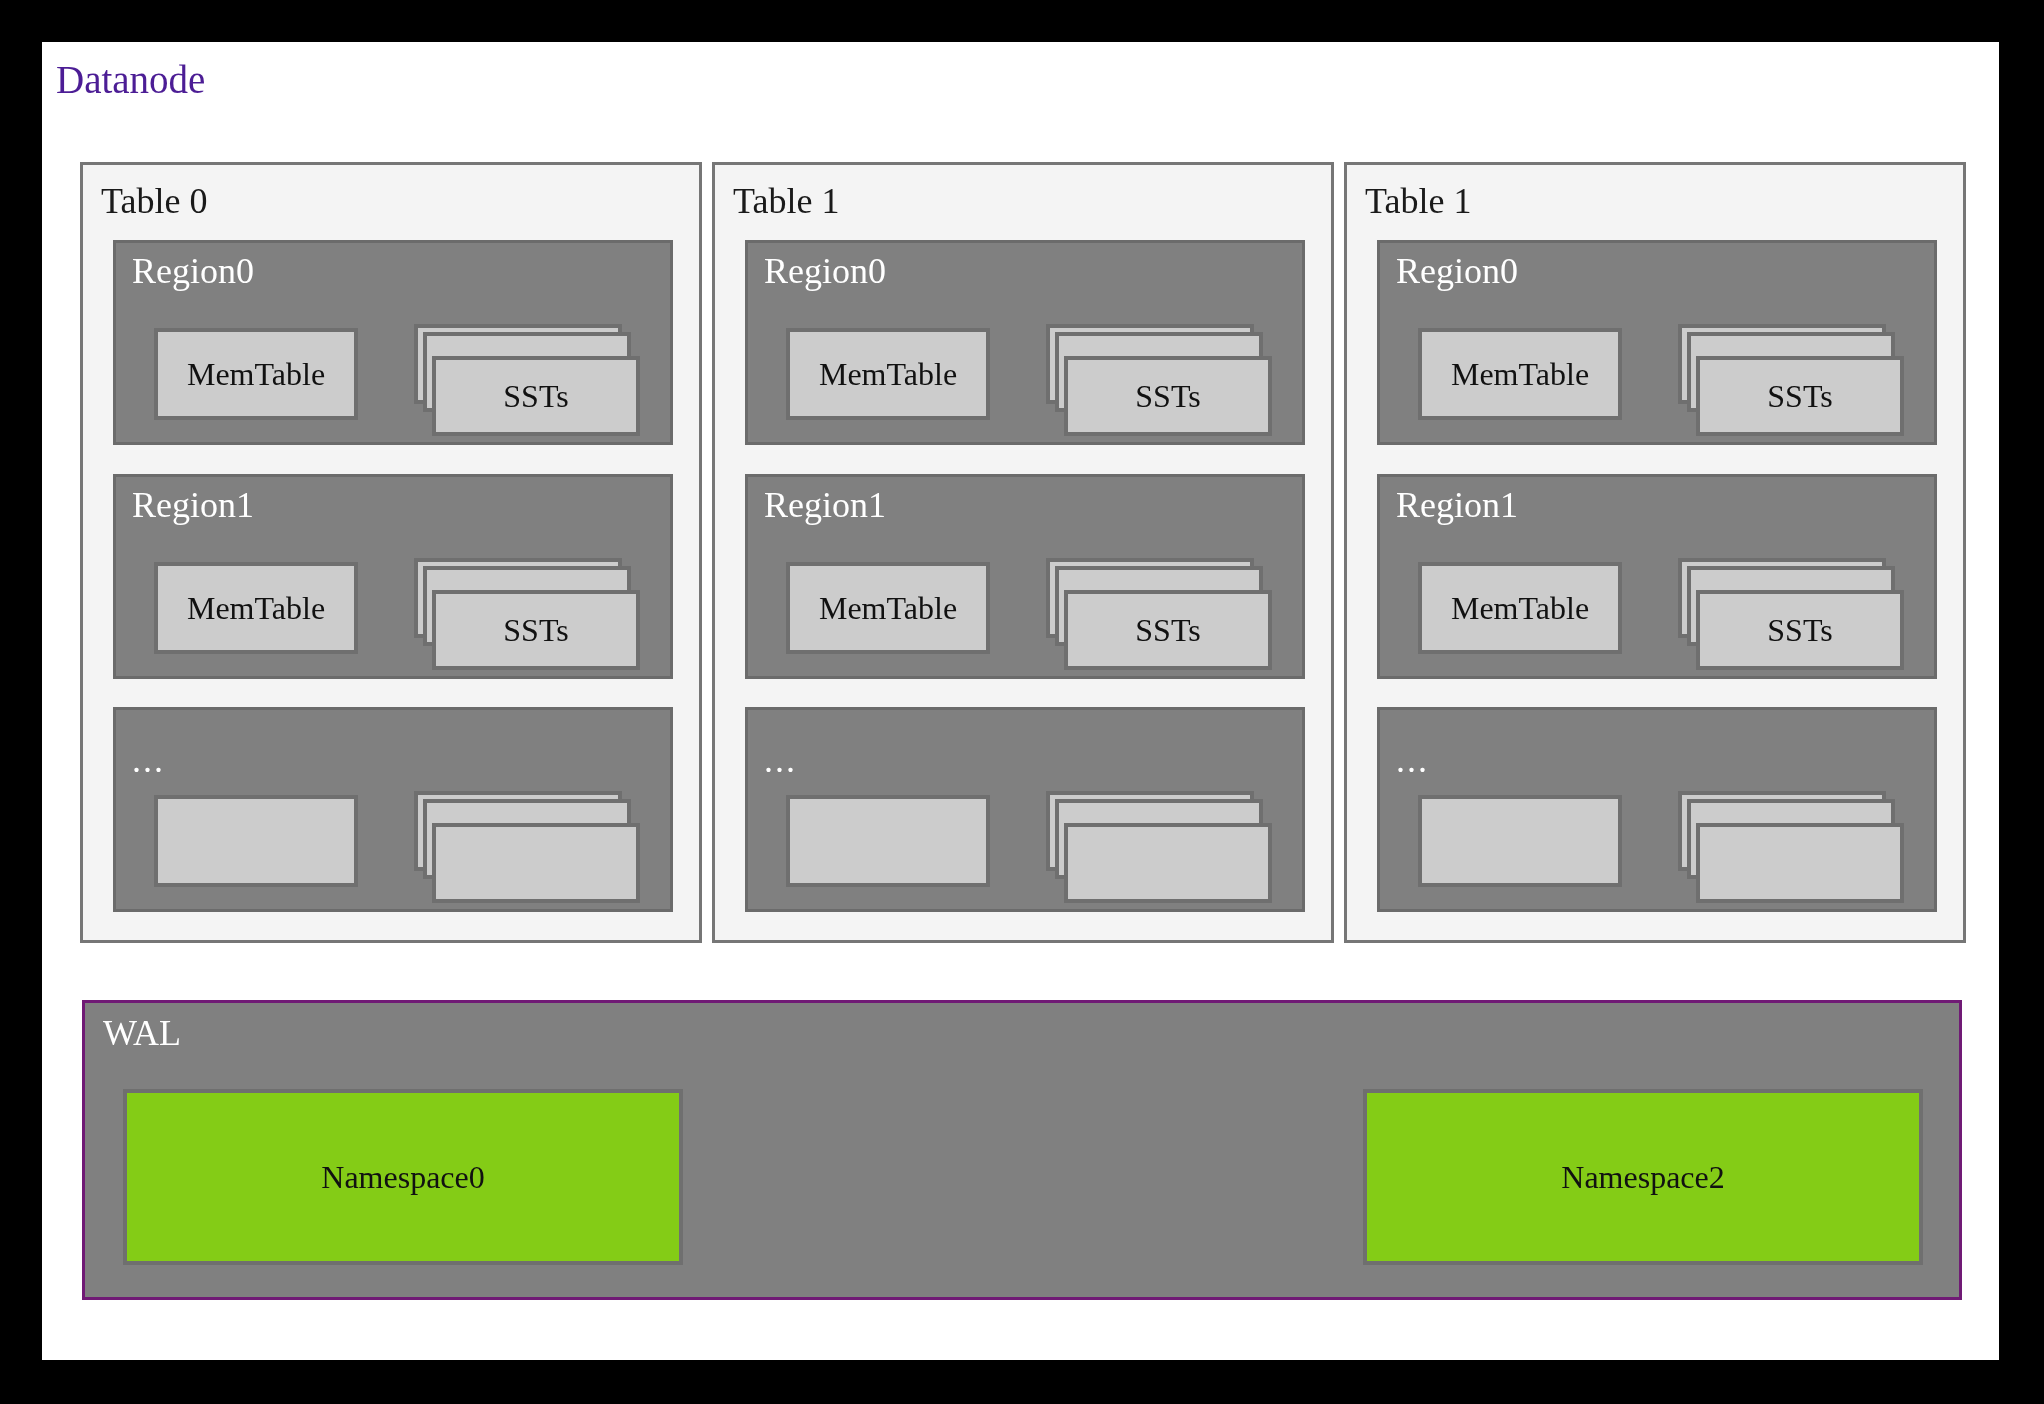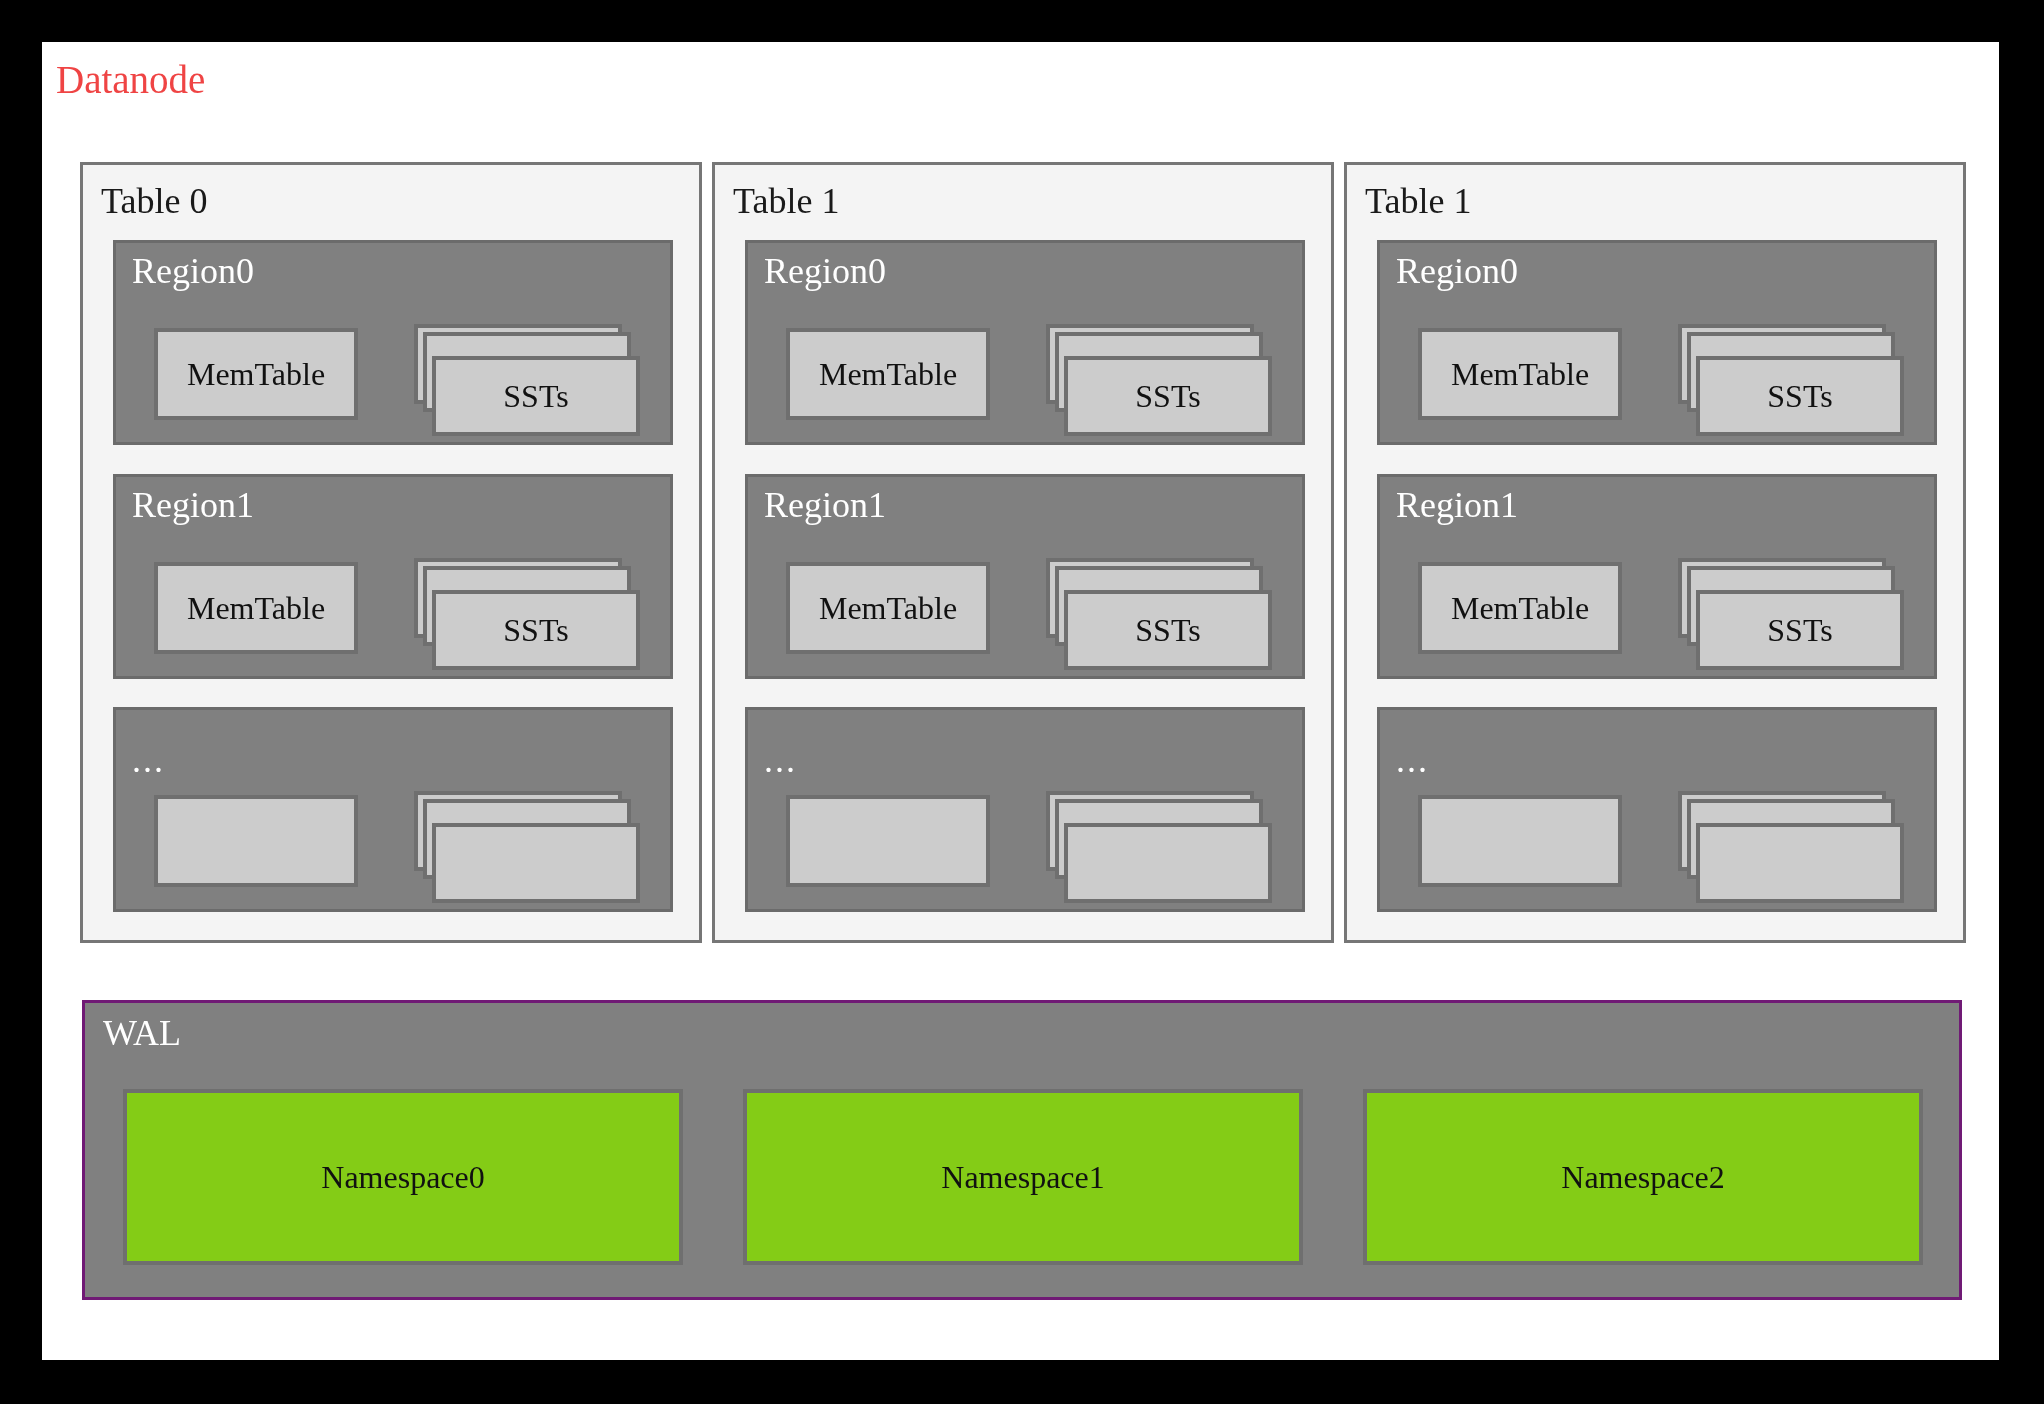--- a/index.html
+++ b/index.html
@@ -27,21 +27,21 @@
     height: 1318px;
     background: #ffffff;
   }
 
   
   .datanode-title {
     position: absolute;
     left: 14px;
     top: 18px;
     font-size: 39px;
-    color: #ef4444;
+    color: #4c1d95;
     line-height: 1;
     white-space: nowrap;
   }
 
   
   .tables-row {
     position: absolute;
     left: 38px;
     top: 120px;
     width: 1886px;
@@ -345,19 +345,18 @@
 
         </div>
       </div>
 
     </div>
 
     <div class="wal">
       <div class="wal-title">WAL</div>
       <div class="wal-body">
         <div class="namespace">Namespace0</div>
-        <div class="namespace">Namespace1</div>
         <div class="namespace">Namespace2</div>
       </div>
     </div>
 
   </div>
 </div>
 
 </body></html>

